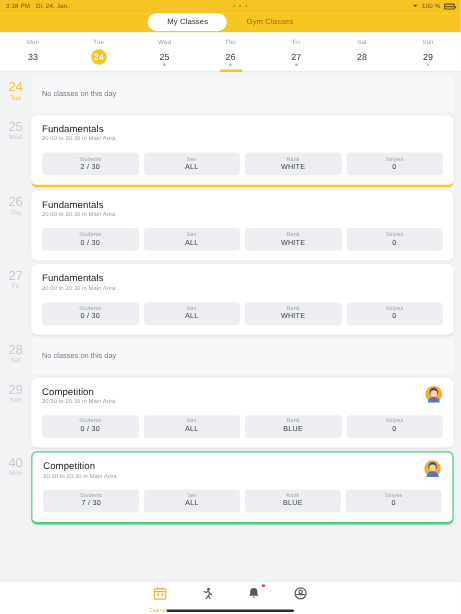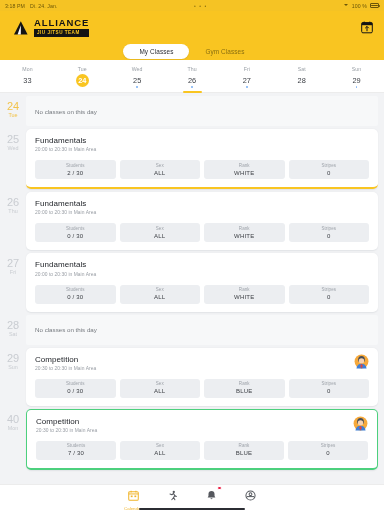--- a/index.html
+++ b/index.html
@@ -141,43 +141,20 @@
       <span>Di. 24. Jan.</span>
     </div>
     <div class="sb-mid">• • •</div>
     <div class="sb-right">
       <span class="wifi-ic"></span>
       <span>100 %</span>
       <span class="batt"></span>
     </div>
   </div>
 
-  <div class="header">
-    <div class="brand">
-      <span class="brand-mark">
-        <svg width="18" height="18" viewBox="0 0 18 18">
-          <polygon points="2,15.5 8.8,2.2 15.6,15.5" fill="#141414"></polygon>
-          <polygon points="8.8,6.2 8.8,15.5 5.6,15.5" fill="#ffffff"></polygon>
-        </svg>
-      </span>
-      <span class="brand-txt">
-        <span class="brand-name">ALLIANCE</span>
-        <span class="brand-sub">JIU JITSU TEAM</span>
-      </span>
-    </div>
-    <div class="hdr-btn">
-      <svg width="12" height="13" viewBox="0 0 12 13">
-        <rect x="0.7" y="1.6" width="10.6" height="10.2" rx="1.2" fill="none" stroke="#141414" stroke-width="1"></rect>
-        <rect x="0.7" y="1.6" width="10.6" height="2.6" fill="#141414"></rect>
-        <line x1="3.2" y1="0.6" x2="3.2" y2="2.6" stroke="#141414" stroke-width="1"></line>
-        <line x1="8.8" y1="0.6" x2="8.8" y2="2.6" stroke="#141414" stroke-width="1"></line>
-        <path d="M6 10.2 V5.6 M4.2 7.2 L6 5.4 L7.8 7.2" fill="none" stroke="#141414" stroke-width="1"></path>
-      </svg>
-    </div>
-  </div>
 
   <div class="tabbar">
     <div class="tabs-wrap">
       <div class="tab active">My Classes</div>
       <div class="tab">Gym Classes</div>
     </div>
   </div>
 
   <div class="weekstrip" id="weekstrip">
       <div class="wd">

